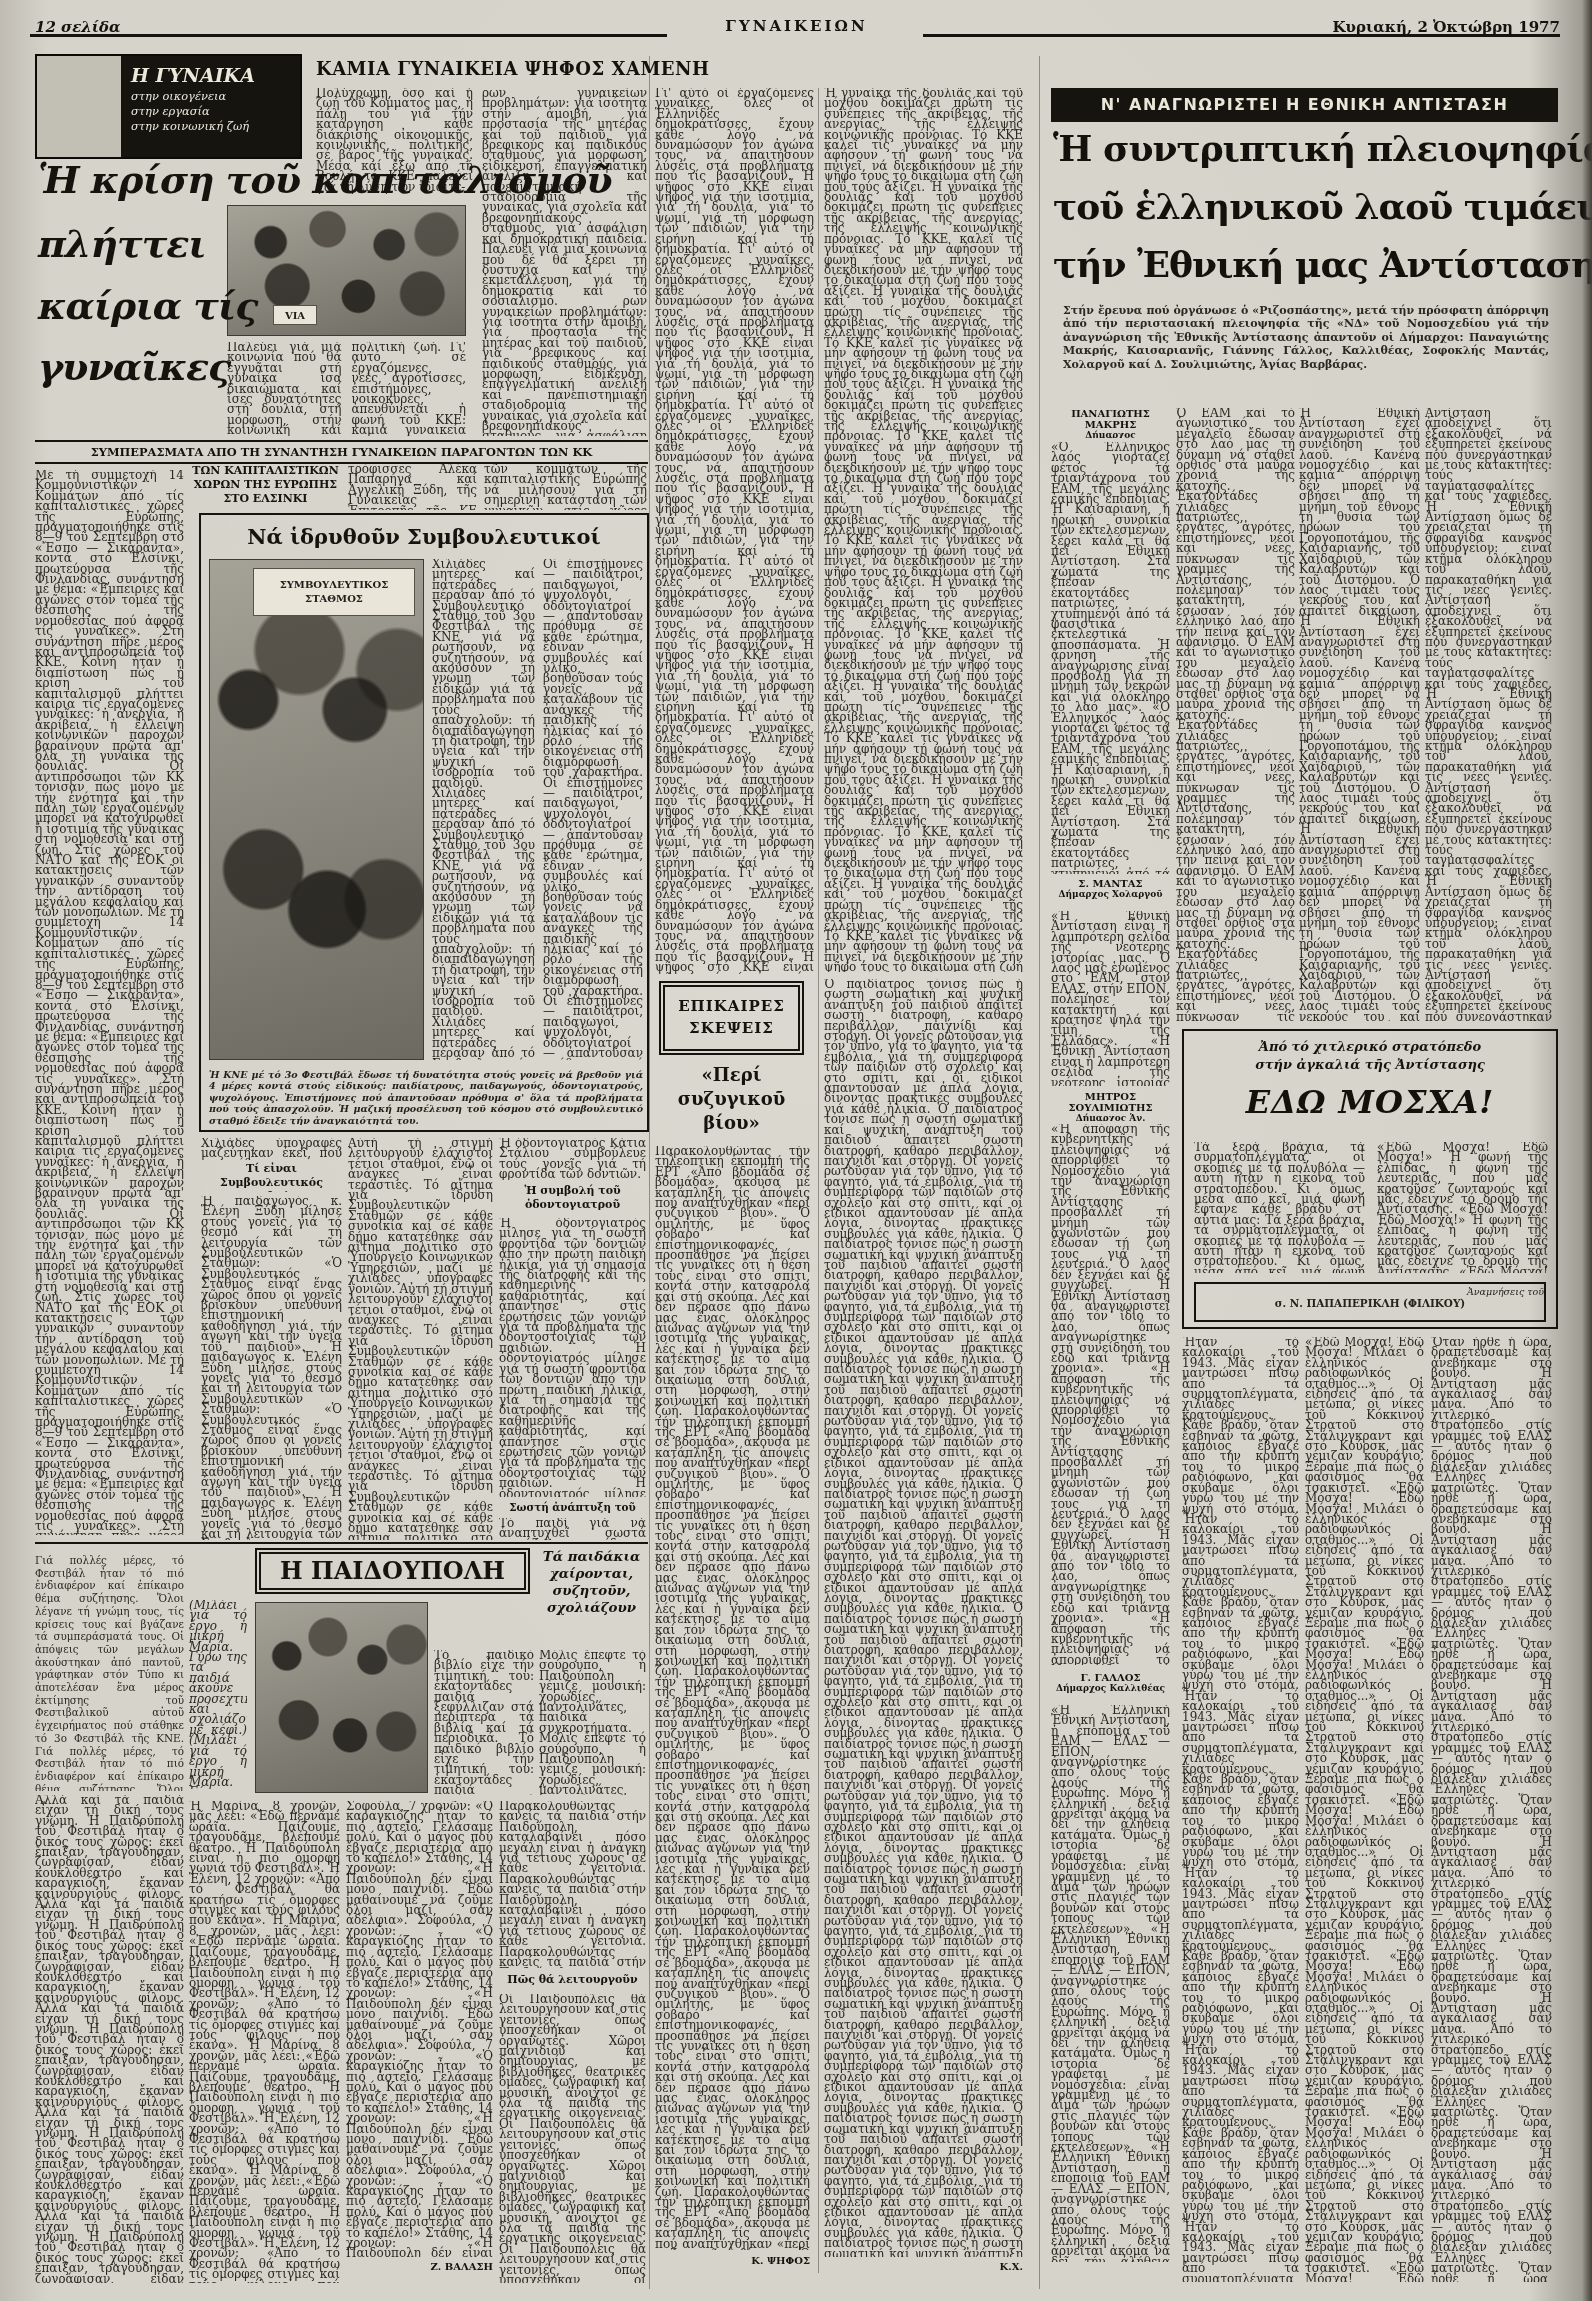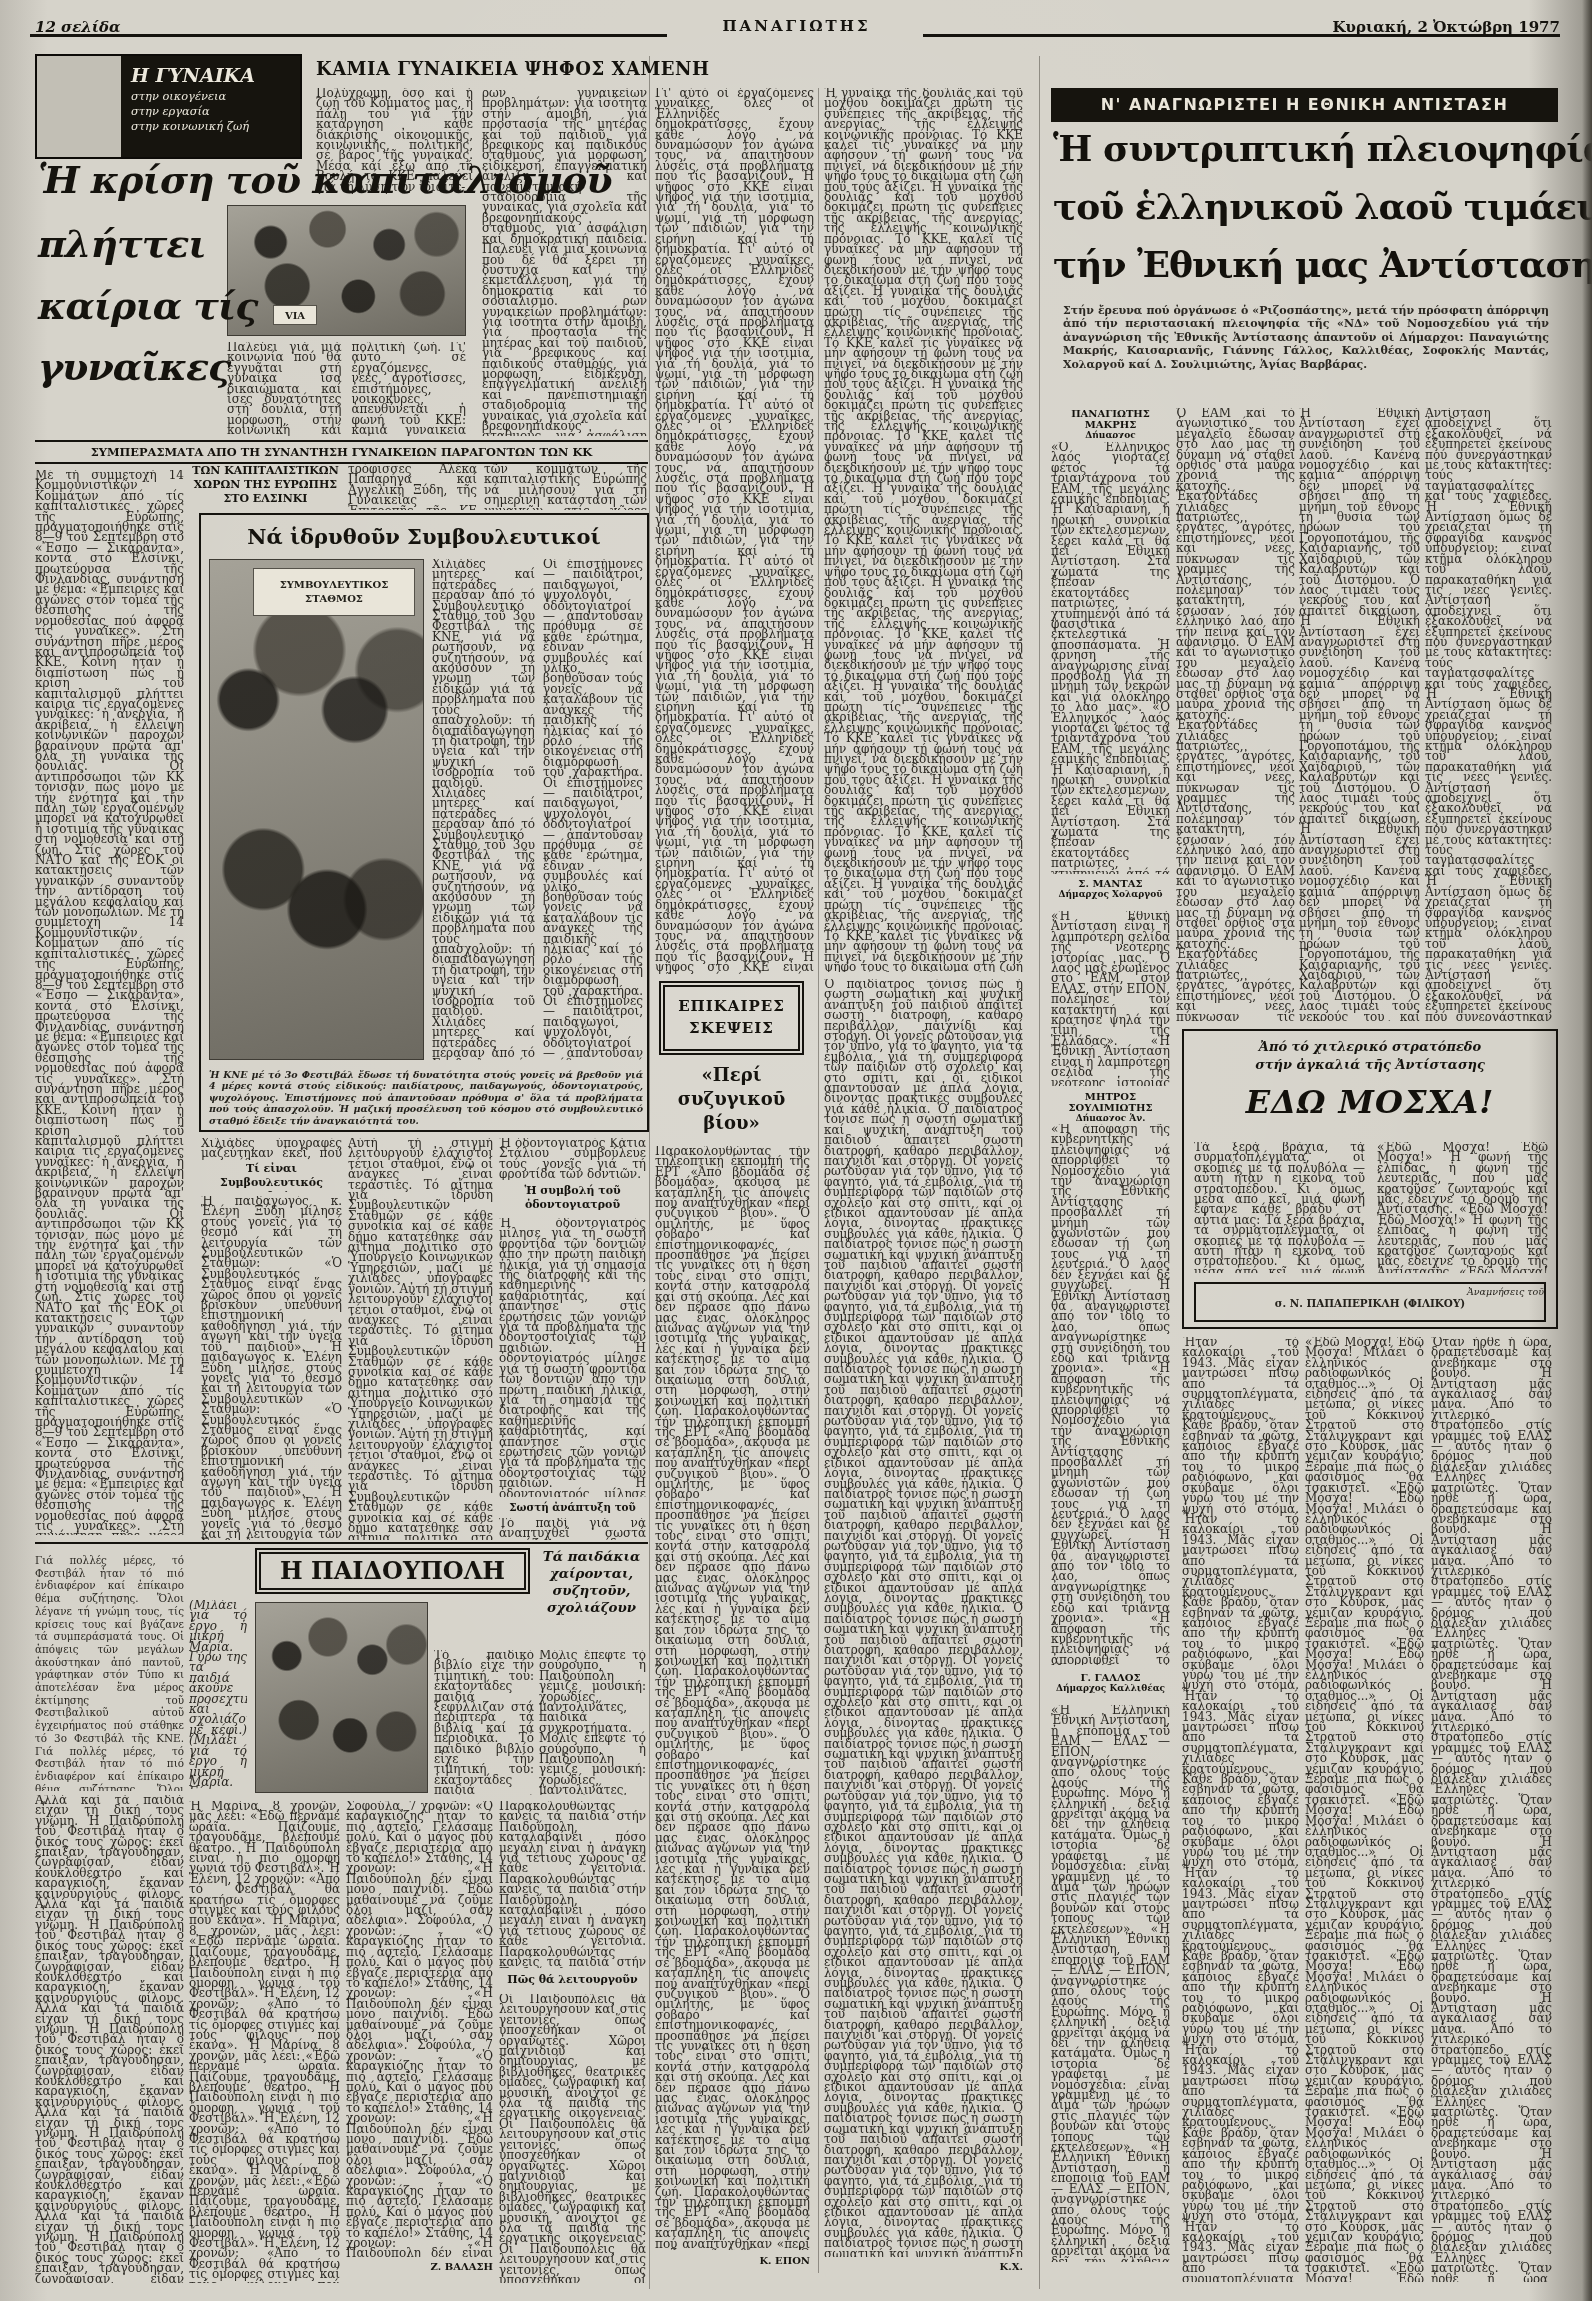--- a/index.html
+++ b/index.html
@@ -54,21 +54,21 @@
   .credit .pre{font-style:italic;font-size:9.5px;text-align:right;}
   .credit .nm{font-weight:bold;font-size:10.4px;}
   .edge{position:absolute;right:0;top:0;width:10px;height:100%;background:linear-gradient(to left,#45423b,rgba(0,0,0,0));}
 </style>
 </head>
 <body>
 
 <div id="page">
 
   <div class="hdr" style="left:35px;top:18px;width:149px;font-style:italic">12 σελίδα</div>
-  <div class="hdr" style="left:677px;top:17px;width:239px;text-align:center;letter-spacing:3px">ΠΑΝΑΓΙΩΤΗΣ</div>
+  <div class="hdr" style="left:677px;top:17px;width:239px;text-align:center;letter-spacing:3px">ΓΥΝΑΙΚΕΙΩΝ</div>
   <div class="hdr" style="left:1194px;top:18px;width:366px;text-align:right">Κυριακή, 2 Ὀκτώβρη 1977</div>
   <div class="hr" style="left:30px;top:34px;width:637px;height:3px"></div>
   <div class="hr" style="left:923px;top:34px;width:637px;height:3px"></div>
 
   <div class="vr" style="left:649px;top:56px;height:2233px"></div>
   <div class="vr" style="left:818px;top:88px;height:2185px"></div>
   <div class="vr" style="left:1039px;top:56px;height:2233px"></div>
 
   <div class="promo">
     <div class="promo-ill"></div>
@@ -120,21 +120,21 @@
   <div class="shd" style="left:499px;top:1184px;width:147px;height:30px;font-size:11px;line-height:14px">Ἡ συμβολή τοῦ ὀδοντογιατροῦ</div>
   <div class="tx" style="left:499px;top:1218px;width:147px;height:279px">Ἡ ὀδοντογιατρός μίλησε γιά τή σωστή φροντίδα τῶν δοντιῶν ἀπό τήν πρώτη παιδική ἡλικία, γιά τή σημασία τῆς διατροφῆς καί τῆς καθημερινῆς καθαριότητας, καί ἀπάντησε στίς ἐρωτήσεις τῶν γονιῶν γιά τά προβλήματα τῆς ὀδοντοστοιχίας τῶν παιδιῶν. Ἡ ὀδοντογιατρός μίλησε γιά τή σωστή φροντίδα τῶν δοντιῶν ἀπό τήν πρώτη παιδική ἡλικία, γιά τή σημασία τῆς διατροφῆς καί τῆς καθημερινῆς καθαριότητας, καί ἀπάντησε στίς ἐρωτήσεις τῶν γονιῶν γιά τά προβλήματα τῆς ὀδοντοστοιχίας τῶν παιδιῶν. Ἡ ὀδοντογιατρός μίλησε γιά τή σωστή φροντίδα τῶν δοντιῶν ἀπό τήν πρώτη παιδική ἡλικία, γιά τή σημασία τῆς διατροφῆς καί τῆς καθημερινῆς καθαριότητας, καί ἀπάντησε στίς ἐρωτήσεις τῶν γονιῶν γιά τά προβλήματα τῆς ὀδοντοστοιχίας τῶν παιδιῶν.</div>
   <div class="shd" style="left:499px;top:1500px;width:147px;height:16px;font-size:10.4px;line-height:15px">Σωστή ἀνάπτυξη τοῦ παιδιοῦ</div>
   <div class="tx" style="left:499px;top:1518px;width:147px;height:22px">Τό παιδί γιά νά ἀναπτυχθεῖ σωστά χρειάζεται φροντίδα,</div>
   <div class="tx" style="left:824px;top:979px;width:199px;height:1278px">Ὁ παιδίατρος τόνισε πώς ἡ σωστή σωματική καί ψυχική ἀνάπτυξη τοῦ παιδιοῦ ἀπαιτεῖ σωστή διατροφή, καθαρό περιβάλλον, παιχνίδι καί στοργή. Οἱ γονεῖς ρωτοῦσαν γιά τόν ὕπνο, γιά τό φαγητό, γιά τά ἐμβόλια, γιά τή συμπεριφορά τῶν παιδιῶν στό σχολεῖο καί στό σπίτι, καί οἱ εἰδικοί ἀπαντοῦσαν μέ ἁπλά λόγια, δίνοντας πρακτικές συμβουλές γιά κάθε ἡλικία. Ὁ παιδίατρος τόνισε πώς ἡ σωστή σωματική καί ψυχική ἀνάπτυξη τοῦ παιδιοῦ ἀπαιτεῖ σωστή διατροφή, καθαρό περιβάλλον, παιχνίδι καί στοργή. Οἱ γονεῖς ρωτοῦσαν γιά τόν ὕπνο, γιά τό φαγητό, γιά τά ἐμβόλια, γιά τή συμπεριφορά τῶν παιδιῶν στό σχολεῖο καί στό σπίτι, καί οἱ εἰδικοί ἀπαντοῦσαν μέ ἁπλά λόγια, δίνοντας πρακτικές συμβουλές γιά κάθε ἡλικία. Ὁ παιδίατρος τόνισε πώς ἡ σωστή σωματική καί ψυχική ἀνάπτυξη τοῦ παιδιοῦ ἀπαιτεῖ σωστή διατροφή, καθαρό περιβάλλον, παιχνίδι καί στοργή. Οἱ γονεῖς ρωτοῦσαν γιά τόν ὕπνο, γιά τό φαγητό, γιά τά ἐμβόλια, γιά τή συμπεριφορά τῶν παιδιῶν στό σχολεῖο καί στό σπίτι, καί οἱ εἰδικοί ἀπαντοῦσαν μέ ἁπλά λόγια, δίνοντας πρακτικές συμβουλές γιά κάθε ἡλικία. Ὁ παιδίατρος τόνισε πώς ἡ σωστή σωματική καί ψυχική ἀνάπτυξη τοῦ παιδιοῦ ἀπαιτεῖ σωστή διατροφή, καθαρό περιβάλλον, παιχνίδι καί στοργή. Οἱ γονεῖς ρωτοῦσαν γιά τόν ὕπνο, γιά τό φαγητό, γιά τά ἐμβόλια, γιά τή συμπεριφορά τῶν παιδιῶν στό σχολεῖο καί στό σπίτι, καί οἱ εἰδικοί ἀπαντοῦσαν μέ ἁπλά λόγια, δίνοντας πρακτικές συμβουλές γιά κάθε ἡλικία. Ὁ παιδίατρος τόνισε πώς ἡ σωστή σωματική καί ψυχική ἀνάπτυξη τοῦ παιδιοῦ ἀπαιτεῖ σωστή διατροφή, καθαρό περιβάλλον, παιχνίδι καί στοργή. Οἱ γονεῖς ρωτοῦσαν γιά τόν ὕπνο, γιά τό φαγητό, γιά τά ἐμβόλια, γιά τή συμπεριφορά τῶν παιδιῶν στό σχολεῖο καί στό σπίτι, καί οἱ εἰδικοί ἀπαντοῦσαν μέ ἁπλά λόγια, δίνοντας πρακτικές συμβουλές γιά κάθε ἡλικία. Ὁ παιδίατρος τόνισε πώς ἡ σωστή σωματική καί ψυχική ἀνάπτυξη τοῦ παιδιοῦ ἀπαιτεῖ σωστή διατροφή, καθαρό περιβάλλον, παιχνίδι καί στοργή. Οἱ γονεῖς ρωτοῦσαν γιά τόν ὕπνο, γιά τό φαγητό, γιά τά ἐμβόλια, γιά τή συμπεριφορά τῶν παιδιῶν στό σχολεῖο καί στό σπίτι, καί οἱ εἰδικοί ἀπαντοῦσαν μέ ἁπλά λόγια, δίνοντας πρακτικές συμβουλές γιά κάθε ἡλικία. Ὁ παιδίατρος τόνισε πώς ἡ σωστή σωματική καί ψυχική ἀνάπτυξη τοῦ παιδιοῦ ἀπαιτεῖ σωστή διατροφή, καθαρό περιβάλλον, παιχνίδι καί στοργή. Οἱ γονεῖς ρωτοῦσαν γιά τόν ὕπνο, γιά τό φαγητό, γιά τά ἐμβόλια, γιά τή συμπεριφορά τῶν παιδιῶν στό σχολεῖο καί στό σπίτι, καί οἱ εἰδικοί ἀπαντοῦσαν μέ ἁπλά λόγια, δίνοντας πρακτικές συμβουλές γιά κάθε ἡλικία. Ὁ παιδίατρος τόνισε πώς ἡ σωστή σωματική καί ψυχική ἀνάπτυξη τοῦ παιδιοῦ ἀπαιτεῖ σωστή διατροφή, καθαρό περιβάλλον, παιχνίδι καί στοργή. Οἱ γονεῖς ρωτοῦσαν γιά τόν ὕπνο, γιά τό φαγητό, γιά τά ἐμβόλια, γιά τή συμπεριφορά τῶν παιδιῶν στό σχολεῖο καί στό σπίτι, καί οἱ εἰδικοί ἀπαντοῦσαν μέ ἁπλά λόγια, δίνοντας πρακτικές συμβουλές γιά κάθε ἡλικία. Ὁ παιδίατρος τόνισε πώς ἡ σωστή σωματική καί ψυχική ἀνάπτυξη τοῦ παιδιοῦ ἀπαιτεῖ σωστή διατροφή, καθαρό περιβάλλον, παιχνίδι καί στοργή. Οἱ γονεῖς ρωτοῦσαν γιά τόν ὕπνο, γιά τό φαγητό, γιά τά ἐμβόλια, γιά τή συμπεριφορά τῶν παιδιῶν στό σχολεῖο καί στό σπίτι, καί οἱ εἰδικοί ἀπαντοῦσαν μέ ἁπλά λόγια, δίνοντας πρακτικές συμβουλές γιά κάθε ἡλικία. Ὁ παιδίατρος τόνισε πώς ἡ σωστή σωματική καί ψυχική ἀνάπτυξη τοῦ παιδιοῦ ἀπαιτεῖ σωστή διατροφή, καθαρό περιβάλλον, παιχνίδι καί στοργή. Οἱ γονεῖς ρωτοῦσαν γιά τόν ὕπνο, γιά τό φαγητό, γιά τά ἐμβόλια, γιά τή συμπεριφορά τῶν παιδιῶν στό σχολεῖο καί στό σπίτι, καί οἱ εἰδικοί ἀπαντοῦσαν μέ ἁπλά λόγια, δίνοντας πρακτικές συμβουλές γιά κάθε ἡλικία. Ὁ παιδίατρος τόνισε πώς ἡ σωστή σωματική καί ψυχική ἀνάπτυξη τοῦ παιδιοῦ ἀπαιτεῖ σωστή διατροφή, καθαρό περιβάλλον, παιχνίδι καί στοργή. Οἱ γονεῖς ρωτοῦσαν γιά τόν ὕπνο, γιά τό φαγητό, γιά τά ἐμβόλια, γιά τή συμπεριφορά τῶν παιδιῶν στό σχολεῖο καί στό σπίτι, καί οἱ εἰδικοί ἀπαντοῦσαν μέ ἁπλά λόγια, δίνοντας πρακτικές συμβουλές γιά κάθε ἡλικία. Ὁ παιδίατρος τόνισε πώς ἡ σωστή σωματική καί ψυχική ἀνάπτυξη τοῦ παιδιοῦ ἀπαιτεῖ σωστή διατροφή, καθαρό περιβάλλον, παιχνίδι καί στοργή. Οἱ γονεῖς ρωτοῦσαν γιά τόν ὕπνο, γιά τό φαγητό, γιά τά ἐμβόλια, γιά τή συμπεριφορά τῶν παιδιῶν στό σχολεῖο καί στό σπίτι, καί οἱ εἰδικοί ἀπαντοῦσαν μέ ἁπλά λόγια, δίνοντας πρακτικές συμβουλές γιά κάθε ἡλικία.</div>
   <div class="sig" style="left:824px;top:2261px;width:199px">Κ.Χ.</div>
 
   <div class="dblbox" style="left:659px;top:981px;width:145px;height:74px;font-weight:bold;font-size:15px;line-height:22px;letter-spacing:1px;padding-top:8px">ΕΠΙΚΑΙΡΕΣ ΣΚΕΨΕΙΣ</div>
   <div class="shd" style="left:657px;top:1063px;width:149px;height:76px;font-size:18px;line-height:24px">«Περί συζυγικοῦ βίου»</div>
   <div class="tx" style="left:655px;top:1146px;width:155px;height:1104px">Παρακολουθώντας τήν τηλεοπτική ἐκπομπή τῆς ΕΡΤ «Ἀπό βδομάδα σέ βδομάδα», ἄκουσα μέ κατάπληξη τίς ἀπόψεις πού ἀναπτύχθηκαν «περί συζυγικοῦ βίου». Ὁ ὁμιλητής, μέ ὕφος σοβαρό καί ἐπιστημονικοφανές, προσπάθησε νά πείσει τίς γυναῖκες ὅτι ἡ θέση τους εἶναι στό σπίτι, κοντά στήν κατσαρόλα καί στή σκούπα. Λές καί δέν πέρασε ἀπό πάνω μας ἕνας ὁλόκληρος αἰώνας ἀγώνων γιά τήν ἰσοτιμία τῆς γυναίκας, λές καί ἡ γυναίκα δέν κατέκτησε μέ τό αἷμα καί τόν ἱδρώτα της τό δικαίωμα στή δουλιά, στή μόρφωση, στήν κοινωνική καί πολιτική ζωή. Παρακολουθώντας τήν τηλεοπτική ἐκπομπή τῆς ΕΡΤ «Ἀπό βδομάδα σέ βδομάδα», ἄκουσα μέ κατάπληξη τίς ἀπόψεις πού ἀναπτύχθηκαν «περί συζυγικοῦ βίου». Ὁ ὁμιλητής, μέ ὕφος σοβαρό καί ἐπιστημονικοφανές, προσπάθησε νά πείσει τίς γυναῖκες ὅτι ἡ θέση τους εἶναι στό σπίτι, κοντά στήν κατσαρόλα καί στή σκούπα. Λές καί δέν πέρασε ἀπό πάνω μας ἕνας ὁλόκληρος αἰώνας ἀγώνων γιά τήν ἰσοτιμία τῆς γυναίκας, λές καί ἡ γυναίκα δέν κατέκτησε μέ τό αἷμα καί τόν ἱδρώτα της τό δικαίωμα στή δουλιά, στή μόρφωση, στήν κοινωνική καί πολιτική ζωή. Παρακολουθώντας τήν τηλεοπτική ἐκπομπή τῆς ΕΡΤ «Ἀπό βδομάδα σέ βδομάδα», ἄκουσα μέ κατάπληξη τίς ἀπόψεις πού ἀναπτύχθηκαν «περί συζυγικοῦ βίου». Ὁ ὁμιλητής, μέ ὕφος σοβαρό καί ἐπιστημονικοφανές, προσπάθησε νά πείσει τίς γυναῖκες ὅτι ἡ θέση τους εἶναι στό σπίτι, κοντά στήν κατσαρόλα καί στή σκούπα. Λές καί δέν πέρασε ἀπό πάνω μας ἕνας ὁλόκληρος αἰώνας ἀγώνων γιά τήν ἰσοτιμία τῆς γυναίκας, λές καί ἡ γυναίκα δέν κατέκτησε μέ τό αἷμα καί τόν ἱδρώτα της τό δικαίωμα στή δουλιά, στή μόρφωση, στήν κοινωνική καί πολιτική ζωή. Παρακολουθώντας τήν τηλεοπτική ἐκπομπή τῆς ΕΡΤ «Ἀπό βδομάδα σέ βδομάδα», ἄκουσα μέ κατάπληξη τίς ἀπόψεις πού ἀναπτύχθηκαν «περί συζυγικοῦ βίου». Ὁ ὁμιλητής, μέ ὕφος σοβαρό καί ἐπιστημονικοφανές, προσπάθησε νά πείσει τίς γυναῖκες ὅτι ἡ θέση τους εἶναι στό σπίτι, κοντά στήν κατσαρόλα καί στή σκούπα. Λές καί δέν πέρασε ἀπό πάνω μας ἕνας ὁλόκληρος αἰώνας ἀγώνων γιά τήν ἰσοτιμία τῆς γυναίκας, λές καί ἡ γυναίκα δέν κατέκτησε μέ τό αἷμα καί τόν ἱδρώτα της τό δικαίωμα στή δουλιά, στή μόρφωση, στήν κοινωνική καί πολιτική ζωή. Παρακολουθώντας τήν τηλεοπτική ἐκπομπή τῆς ΕΡΤ «Ἀπό βδομάδα σέ βδομάδα», ἄκουσα μέ κατάπληξη τίς ἀπόψεις πού ἀναπτύχθηκαν «περί συζυγικοῦ βίου». Ὁ ὁμιλητής, μέ ὕφος σοβαρό καί ἐπιστημονικοφανές, προσπάθησε νά πείσει τίς γυναῖκες ὅτι ἡ θέση τους εἶναι στό σπίτι, κοντά στήν κατσαρόλα καί στή σκούπα. Λές καί δέν πέρασε ἀπό πάνω μας ἕνας ὁλόκληρος αἰώνας ἀγώνων γιά τήν ἰσοτιμία τῆς γυναίκας, λές καί ἡ γυναίκα δέν κατέκτησε μέ τό αἷμα καί τόν ἱδρώτα της τό δικαίωμα στή δουλιά, στή μόρφωση, στήν κοινωνική καί πολιτική ζωή. Παρακολουθώντας τήν τηλεοπτική ἐκπομπή τῆς ΕΡΤ «Ἀπό βδομάδα σέ βδομάδα», ἄκουσα μέ κατάπληξη τίς ἀπόψεις πού ἀναπτύχθηκαν «περί συζυγικοῦ βίου». Ὁ ὁμιλητής, μέ ὕφος σοβαρό καί ἐπιστημονικοφανές, προσπάθησε νά πείσει τίς γυναῖκες ὅτι ἡ θέση τους εἶναι στό σπίτι, κοντά στήν κατσαρόλα καί στή σκούπα. Λές καί δέν πέρασε ἀπό πάνω μας ἕνας ὁλόκληρος αἰώνας ἀγώνων γιά τήν ἰσοτιμία τῆς γυναίκας, λές καί ἡ γυναίκα δέν κατέκτησε μέ τό αἷμα καί τόν ἱδρώτα της τό δικαίωμα στή δουλιά, στή μόρφωση, στήν κοινωνική καί πολιτική ζωή.</div>
-  <div class="sig" style="left:655px;top:2255px;width:155px">Κ. ΕΠΟΝ</div>
+  <div class="sig" style="left:655px;top:2255px;width:155px">Κ. ΨΗΦΟΣ</div>
 
   <div class="hr" style="left:35px;top:1542px;width:613px;height:2px"></div>
   <div class="tx big" style="left:35px;top:1554px;width:149px;height:237px">Γιά πολλές μέρες, τό Φεστιβάλ ἦταν τό πιό ἐνδιαφέρον καί ἐπίκαιρο θέμα συζήτησης. Ὅλοι λέγανε τή γνώμη τους, τίς κρίσεις τους καί βγάζανε τά συμπεράσματά τους. Οἱ ἀπόψεις τῶν μεγάλων ἀκούστηκαν ἀπό παντοῦ, γράφτηκαν στόν Τύπο κι ἀποτελέσαν ἕνα μέρος ἐκτίμησης τοῦ Φεστιβαλικοῦ αὐτοῦ ἐγχειρήματος πού στάθηκε τό 3ο Φεστιβάλ τῆς ΚΝΕ. Γιά πολλές μέρες, τό Φεστιβάλ ἦταν τό πιό ἐνδιαφέρον καί ἐπίκαιρο θέμα συζήτησης. Ὅλοι λέγανε τή γνώμη τους, τίς κρίσεις τους καί βγάζανε τά συμπεράσματά τους. Οἱ ἀπόψεις τῶν μεγάλων ἀκούστηκαν ἀπό παντοῦ, γράφτηκαν στόν Τύπο κι ἀποτελέσαν ἕνα μέρος ἐκτίμησης τοῦ Φεστιβαλικοῦ αὐτοῦ ἐγχειρήματος πού στάθηκε τό 3ο Φεστιβάλ τῆς ΚΝΕ.</div>
   <div class="tx" style="left:35px;top:1795px;width:149px;height:488px">Ἀλλά καί τά παιδιά εἶχαν τή δική τους γνώμη. Ἡ Παιδούπολη τοῦ Φεστιβάλ ἦταν ὁ δικός τους χῶρος: ἐκεῖ ἔπαιξαν, τραγούδησαν, ζωγράφισαν, εἶδαν κουκλοθέατρο καί καραγκιόζη, ἔκαναν καινούργιους φίλους. Ἀλλά καί τά παιδιά εἶχαν τή δική τους γνώμη. Ἡ Παιδούπολη τοῦ Φεστιβάλ ἦταν ὁ δικός τους χῶρος: ἐκεῖ ἔπαιξαν, τραγούδησαν, ζωγράφισαν, εἶδαν κουκλοθέατρο καί καραγκιόζη, ἔκαναν καινούργιους φίλους. Ἀλλά καί τά παιδιά εἶχαν τή δική τους γνώμη. Ἡ Παιδούπολη τοῦ Φεστιβάλ ἦταν ὁ δικός τους χῶρος: ἐκεῖ ἔπαιξαν, τραγούδησαν, ζωγράφισαν, εἶδαν κουκλοθέατρο καί καραγκιόζη, ἔκαναν καινούργιους φίλους. Ἀλλά καί τά παιδιά εἶχαν τή δική τους γνώμη. Ἡ Παιδούπολη τοῦ Φεστιβάλ ἦταν ὁ δικός τους χῶρος: ἐκεῖ ἔπαιξαν, τραγούδησαν, ζωγράφισαν, εἶδαν κουκλοθέατρο καί καραγκιόζη, ἔκαναν καινούργιους φίλους. Ἀλλά καί τά παιδιά εἶχαν τή δική τους γνώμη. Ἡ Παιδούπολη τοῦ Φεστιβάλ ἦταν ὁ δικός τους χῶρος: ἐκεῖ ἔπαιξαν, τραγούδησαν, ζωγράφισαν, εἶδαν κουκλοθέατρο καί καραγκιόζη, ἔκαναν καινούργιους φίλους. Ἀλλά καί τά παιδιά εἶχαν τή δική τους γνώμη. Ἡ Παιδούπολη τοῦ Φεστιβάλ ἦταν ὁ δικός τους χῶρος: ἐκεῖ ἔπαιξαν, τραγούδησαν, ζωγράφισαν, εἶδαν κουκλοθέατρο καί καραγκιόζη, ἔκαναν καινούργιους φίλους.</div>
   <div class="dblbox" style="left:255px;top:1548px;width:275px;height:46px;font-weight:bold;font-size:24px;line-height:33px;font-family:'DejaVu Serif',serif">Η ΠΑΙΔΟΥΠΟΛΗ</div>
   <div class="deck" style="left:537px;top:1548px;width:109px;height:96px">Τά παιδάκια χαίρονται, συζητοῦν, σχολιάζουν</div>
   <div class="tx it" style="left:189px;top:1600px;width:58px;height:189px">(Μιλάει γιά τό ἔργο ἡ μικρή Μαρία. Γύρω της τά παιδιά ἀκοῦνε προσεχτικά καί σχολιάζουν μέ κέφι.) (Μιλάει γιά τό ἔργο ἡ μικρή Μαρία. Γύρω της τά παιδιά ἀκοῦνε προσεχτικά καί σχολιάζουν μέ κέφι.)</div>
   <div class="photo" style="left:255px;top:1602px;width:173px;height:191px"></div>
   <div class="tx" style="left:434px;top:1650px;width:100px;height:145px">Τό παιδικό βιβλίο εἶχε τήν τιμητική του: ἑκατοντάδες παιδιά ξεφύλλιζαν στά περίπτερα τά βιβλία καί τά περιοδικά. Τό παιδικό βιβλίο εἶχε τήν τιμητική του: ἑκατοντάδες παιδιά ξεφύλλιζαν στά περίπτερα τά βιβλία καί τά περιοδικά. Τό παιδικό βιβλίο εἶχε τήν τιμητική του: ἑκατοντάδες παιδιά ξεφύλλιζαν στά περίπτερα τά βιβλία καί τά περιοδικά.</div>
   <div class="tx" style="left:539px;top:1650px;width:107px;height:145px">Μόλις ἔπεφτε τό σούρουπο, ἡ Παιδούπολη γέμιζε μουσική: χορωδίες, μαντολινάτες, παιδικά συγκροτήματα. Μόλις ἔπεφτε τό σούρουπο, ἡ Παιδούπολη γέμιζε μουσική: χορωδίες, μαντολινάτες, παιδικά συγκροτήματα. Μόλις ἔπεφτε τό σούρουπο, ἡ Παιδούπολη γέμιζε μουσική: χορωδίες, μαντολινάτες, παιδικά συγκροτήματα.</div>

